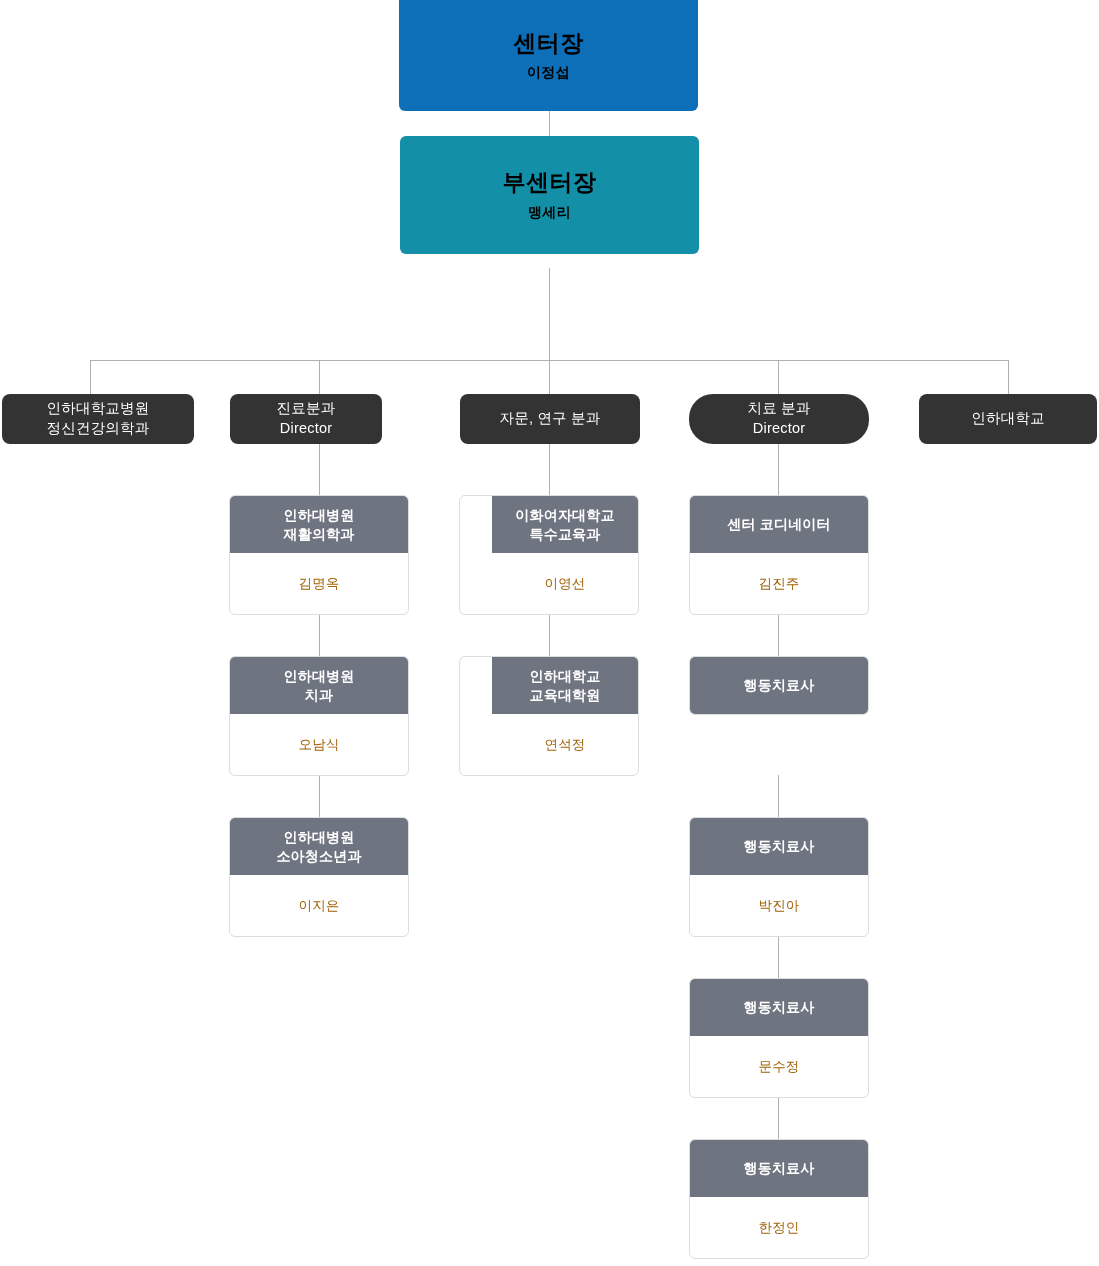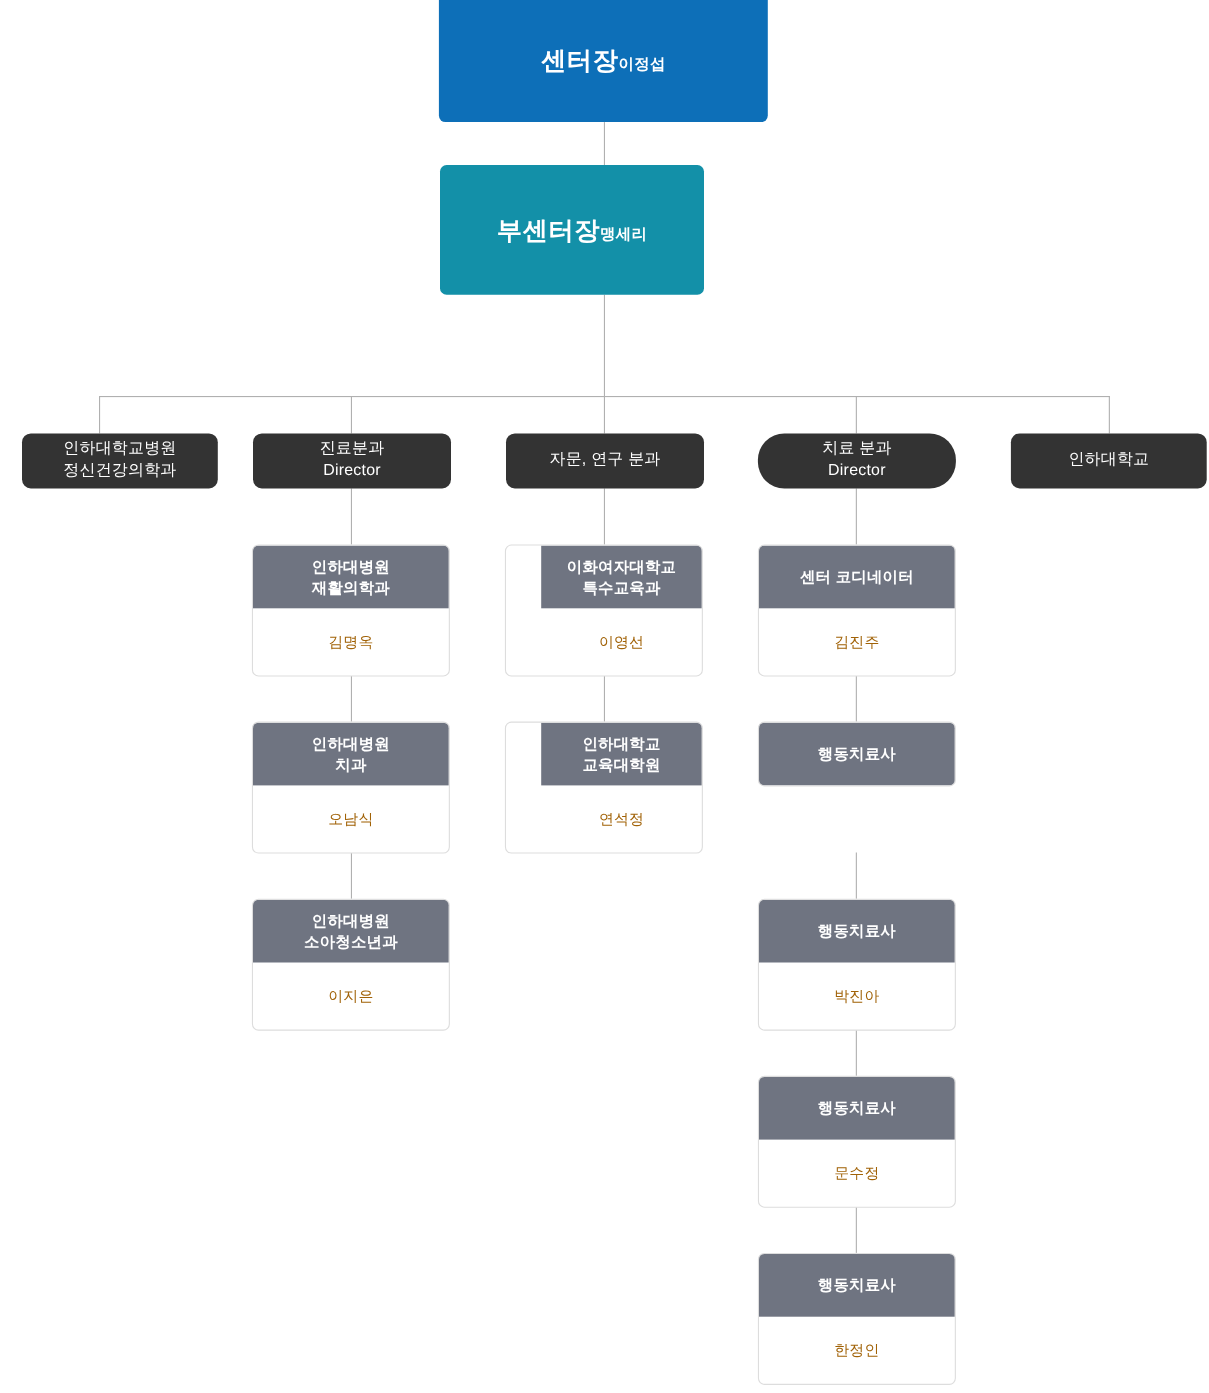--- a/index.html
+++ b/index.html
@@ -27,23 +27,24 @@
   }
   .line.v { width: 1px; }
   .line.h { height: 1px; }
 
   
   .exec {
     position: absolute;
     z-index: 5;
     border-radius: 6px;
     display: flex;
-    align-items: center;
-    justify-content: center;
-    color: #ffffff;
+    flex-direction: column;
+    align-items: center;
+    justify-content: center;
+    color: #000000;
     text-align: center;
   }
   .exec .exec-title {
     font-size: 23px;
     font-weight: bold;
     line-height: 1.25;
     letter-spacing: 0.5px;
   }
   .exec .exec-name {
     font-size: 14px;
@@ -51,21 +52,21 @@
     margin-top: 7px;
     letter-spacing: 0.3px;
   }
 
   #box-center-director {
     left: 399px; top: 0px; width: 299px; height: 111px;
     background: #0d6fb8;
     border-radius: 0 0 6px 6px;
   }
   #box-deputy-director {
-    left: 400px; top: 150px; width: 240px; height: 118px;
+    left: 400px; top: 136px; width: 299px; height: 118px;
     background: #1390a8;
   }
 
   
   .division {
     position: absolute;
     z-index: 5;
     background: #333333;
     border-radius: 8px;
     color: #ffffff;
@@ -73,22 +74,22 @@
     align-items: center;
     justify-content: center;
     text-align: center;
     font-size: 14.5px;
     line-height: 1.35;
     letter-spacing: 0.2px;
     height: 50px;
     top: 394px;
   }
 
-  #div-psychiatry { left: 20px;   width: 178px; }
-  #div-clinical   { left: 230px; width: 180px; }
+  #div-psychiatry { left: 2px;   width: 192px; }
+  #div-clinical   { left: 230px; width: 152px; }
   #div-research   { left: 460px; width: 180px; }
   #div-treatment  { left: 689px; width: 180px; border-radius: 24px; }
   #div-university { left: 919px; width: 178px; }
 
   
   .card {
     position: absolute;
     z-index: 5;
     width: 180px;
     border-radius: 6px;

